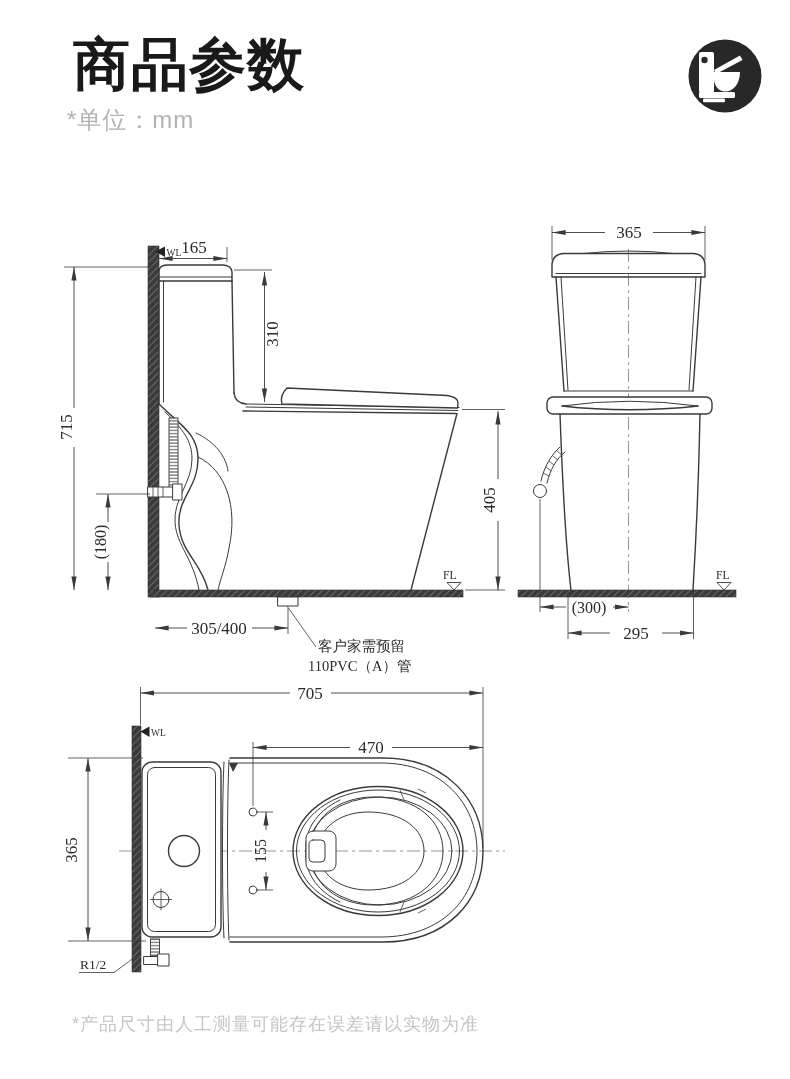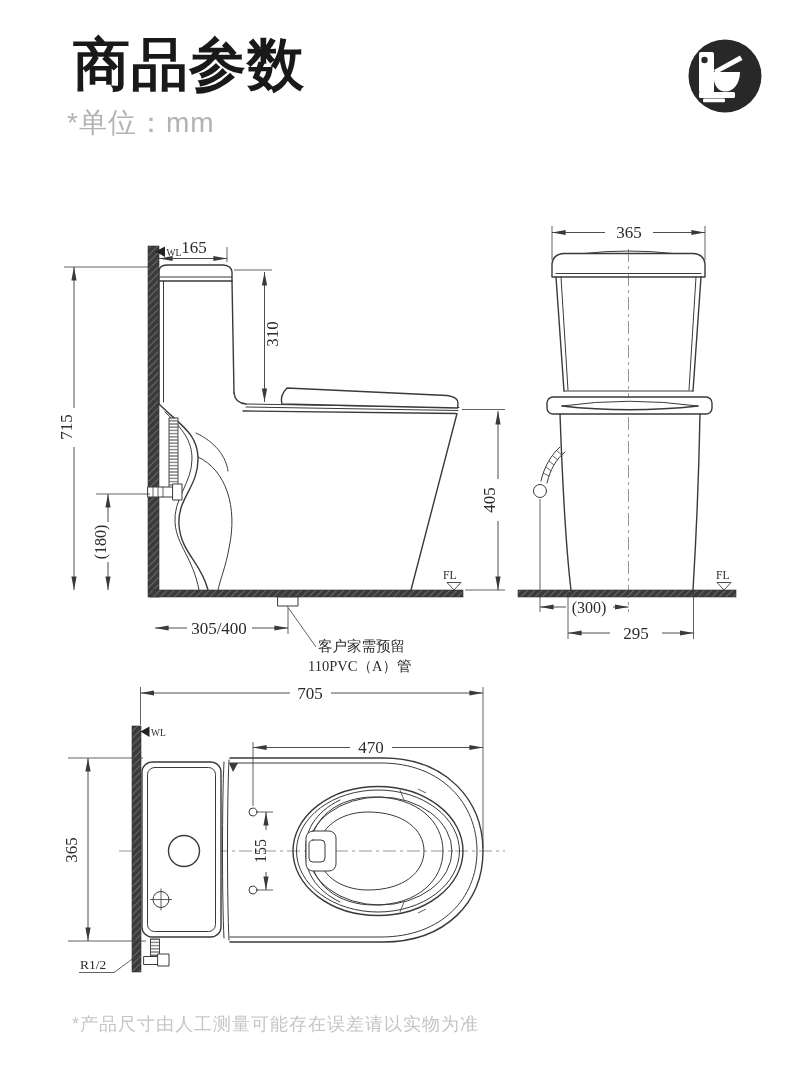--- a/index.html
+++ b/index.html
@@ -1,20 +1,20 @@
 <!DOCTYPE html>
 <html><head>
 <meta charset="utf-8">
 <style>
   html,body{margin:0;padding:0;background:#ffffff;}
   body{width:790px;height:1079px;position:relative;overflow:hidden;
        font-family:"Liberation Sans",sans-serif;}
   .page-title{position:absolute;left:63px;top:36px;font-size:57px;font-weight:900;
        color:#191919;letter-spacing:1px;line-height:1;margin-left:10px;}
-  .unit-note{position:absolute;left:67px;top:104px;font-size:28px;color:#b3b3b3;
+  .unit-note{position:absolute;left:67px;top:104px;font-size:24px;color:#b3b3b3;
        letter-spacing:1px;}
   .icon-wrap{position:absolute;left:688px;top:39px;width:74px;height:74px;}
   .footer-note{position:absolute;left:72px;top:1012px;font-size:18px;color:#c5c5c5;
        letter-spacing:1px;}
   .drawing{position:absolute;left:0;top:200px;}
   
   .ol{stroke:#3a3a3a;stroke-width:1.4;fill:none;stroke-linecap:round;stroke-linejoin:round;}
   .ol2{stroke:#3a3a3a;stroke-width:1;fill:none;stroke-linecap:round;stroke-linejoin:round;}
   .fillw{fill:#ffffff;}
   .dim{stroke:#3a3a3a;stroke-width:0.9;fill:none;}

